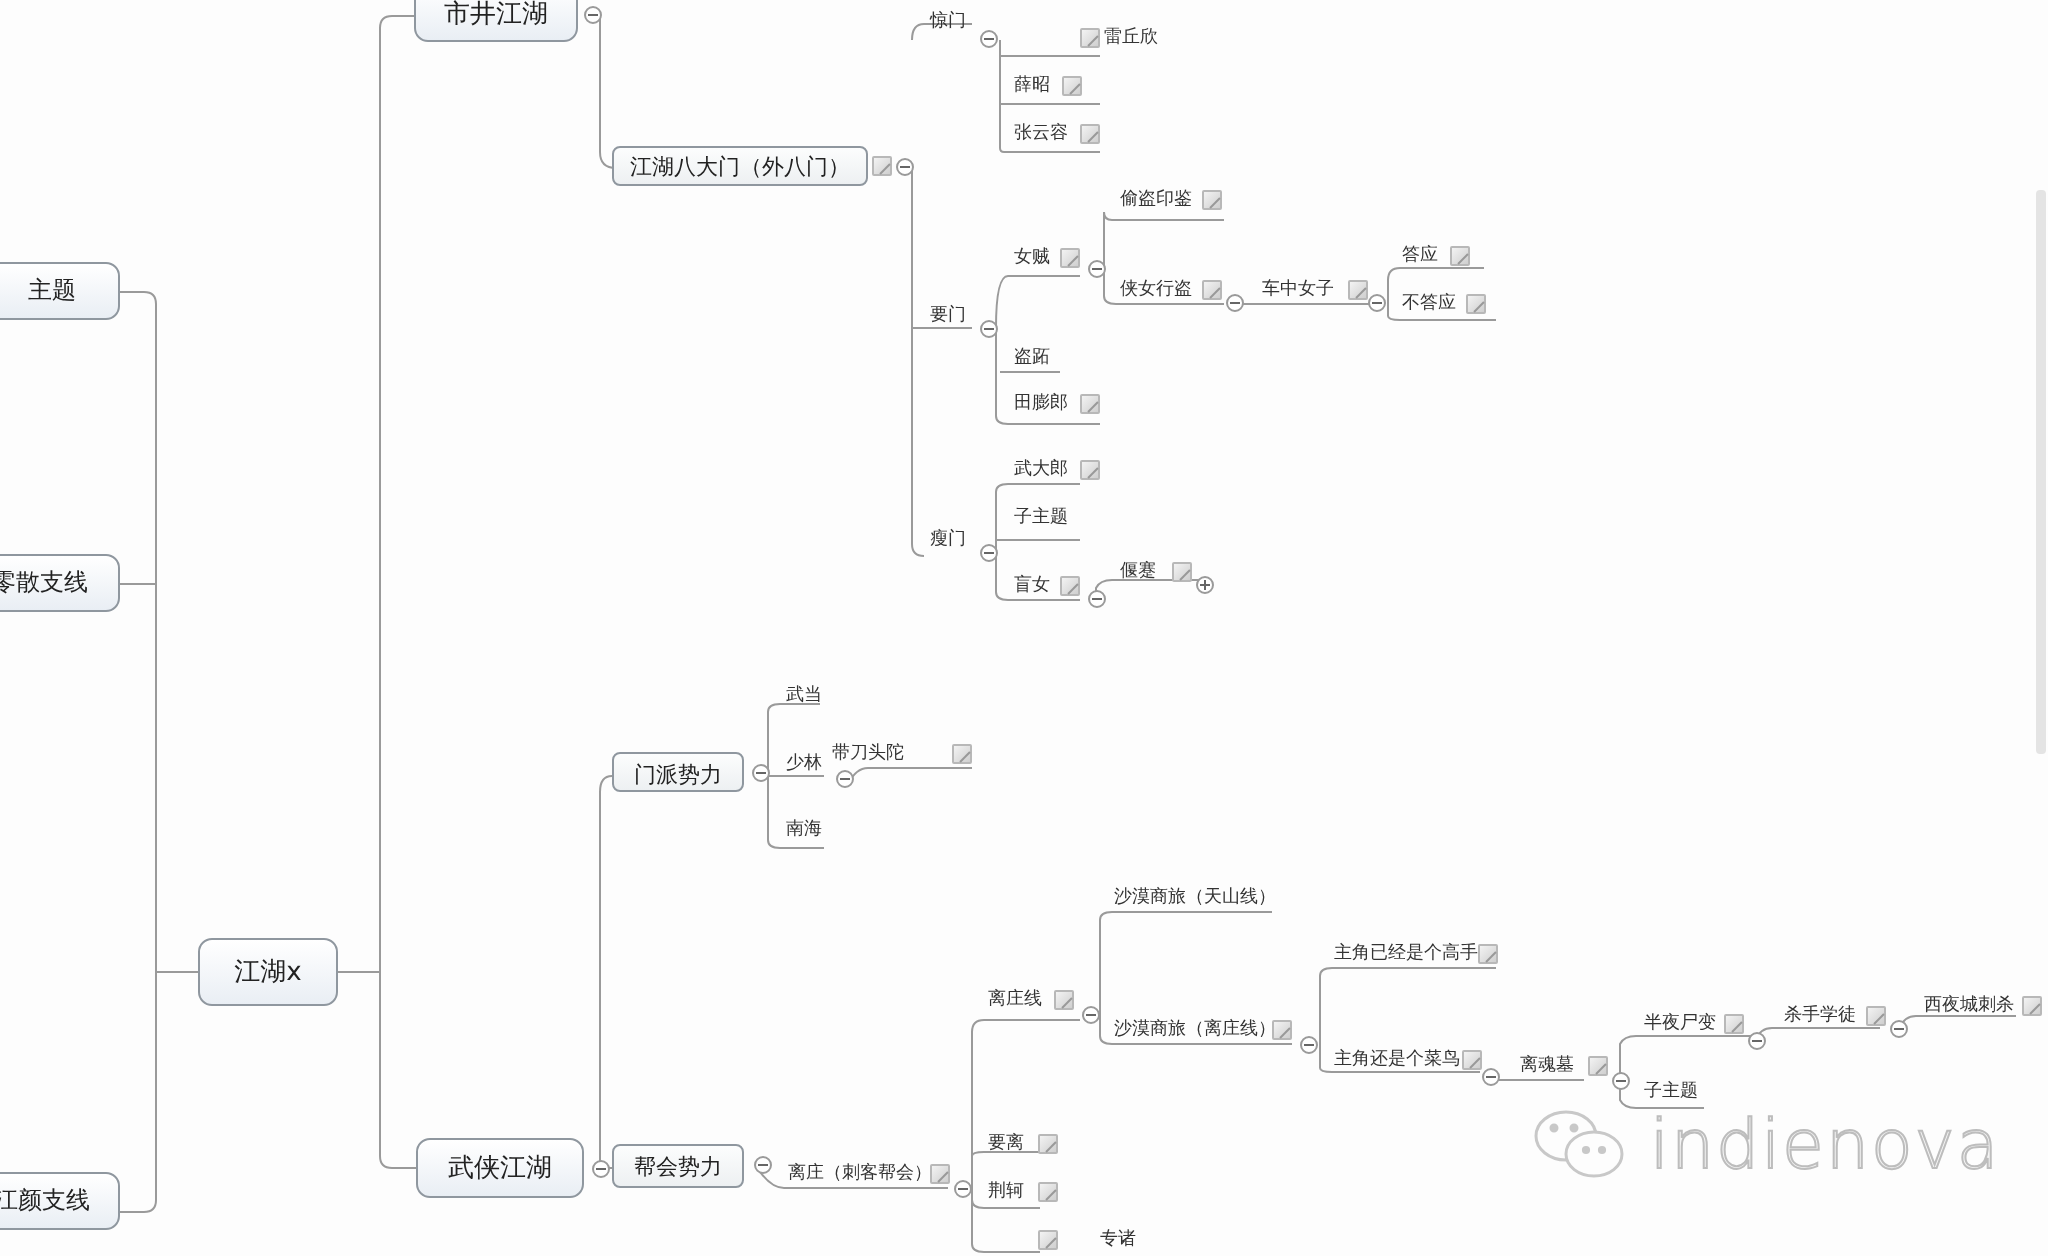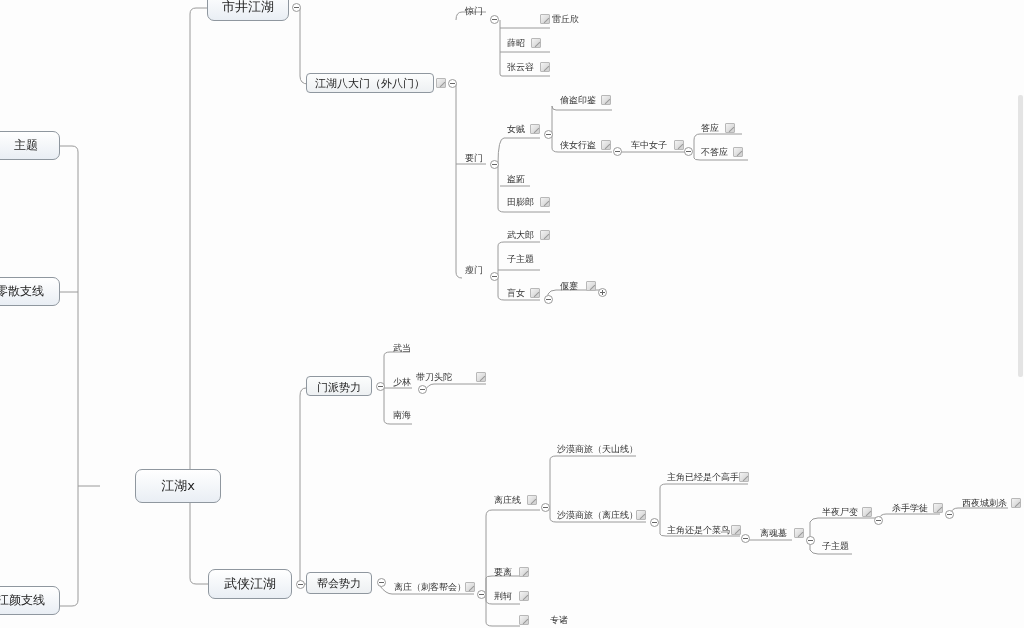--- a/index.html
+++ b/index.html
@@ -94,21 +94,21 @@
 <div class="box" style="left:-8px;top:131px;width:68px;height:29px;">
       <span>主题</span>
     </div>
 <div class="box" style="left:-20px;top:277px;width:80px;height:29px;">
       <span>零散支线</span>
     </div>
 <div class="box" style="left:-18px;top:586px;width:78px;height:29px;">
       <span>江颜支线</span>
     </div>
 
-<div class="box main" style="left:99px;top:469px;width:86px;height:34px;margin-left:36px;">
+<div class="box main" style="left:99px;top:469px;width:70px;height:34px;">
       <span>江湖x</span>
     </div>
 
 <div class="box main" style="left:207px;top:-8px;width:82px;height:29px;">
       <span>市井江湖</span>
     </div>
 <span class="tog" style="left:292px;top:3px;"></span>
 
 <div class="box sub" style="left:306px;top:73px;width:128px;height:20px;">
       <span>江湖八大门（外八门）</span>
@@ -209,13 +209,24 @@
 
 <span class="lbl" style="left:494px;top:566px;">要离</span>
 <span class="note" style="left:519px;top:567px;"></span>
 <span class="lbl" style="left:494px;top:590px;">荆轲</span>
 <span class="note" style="left:519px;top:591px;"></span>
 <span class="lbl" style="left:514px;top:614px;margin-left:36px;">专诸</span>
 <span class="note" style="left:519px;top:615px;"></span>
 
 <div class="scrollbar"></div>
 
+<div class="wm">
+  <svg width="50" height="40" viewBox="0 0 50 40" fill="none" stroke="#c8c8c8" stroke-width="1.5">
+    <ellipse cx="18" cy="15" rx="15" ry="12"></ellipse>
+    <ellipse cx="32" cy="24" rx="14" ry="11" fill="#fdfdfd"></ellipse>
+    <circle cx="12" cy="11" r="1.5" fill="#c8c8c8"></circle>
+        <circle cx="22" cy="11" r="1.5" fill="#c8c8c8"></circle>
+    <circle cx="28" cy="22" r="1.3" fill="#c8c8c8"></circle>
+        <circle cx="36" cy="22" r="1.3" fill="#c8c8c8"></circle>
+  </svg>
+  <span class="wm-text">indienova</span>
 </div>
+</div>
 
 </body></html>

